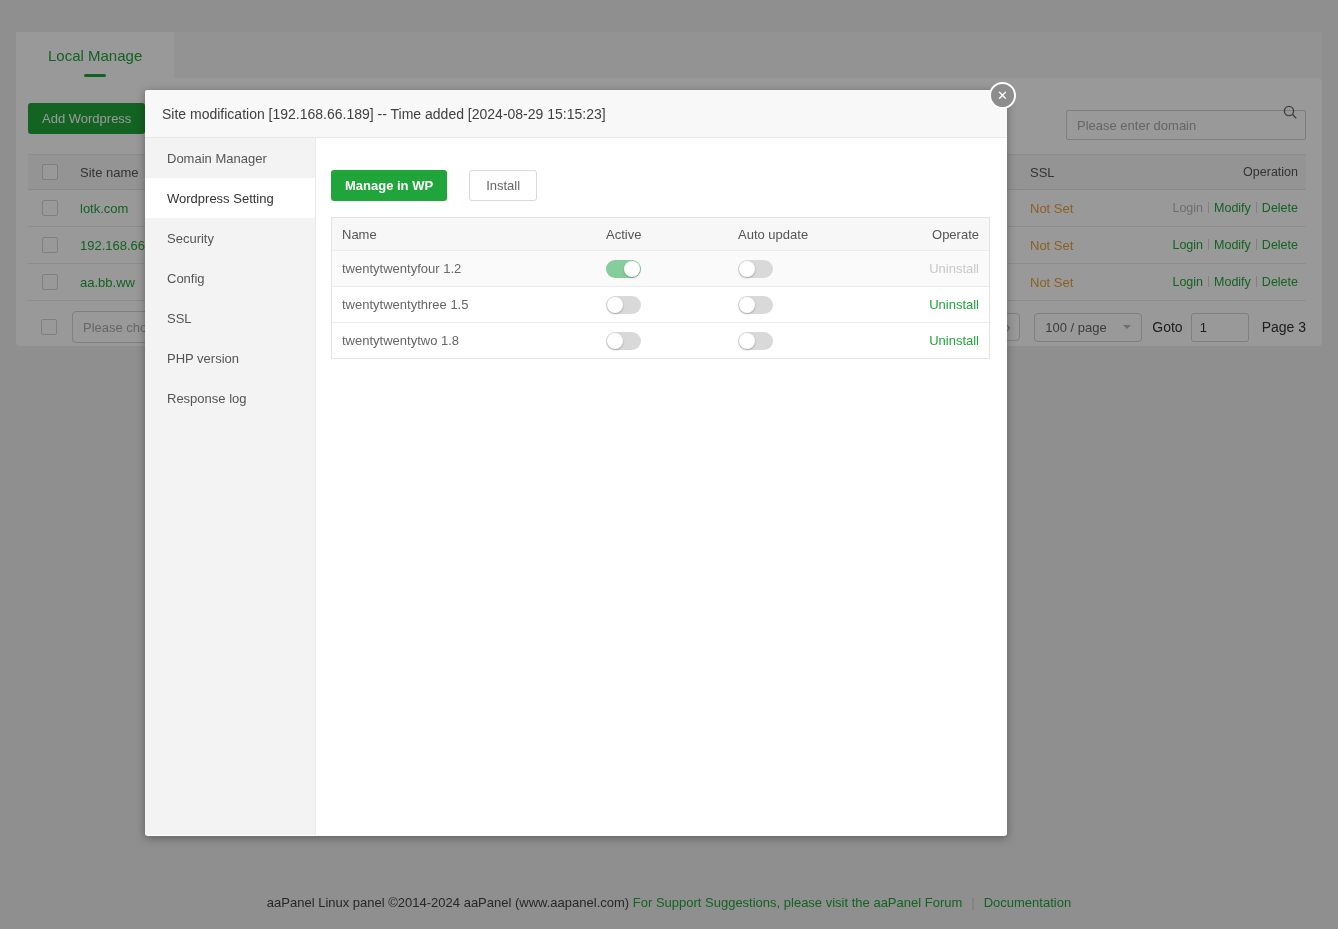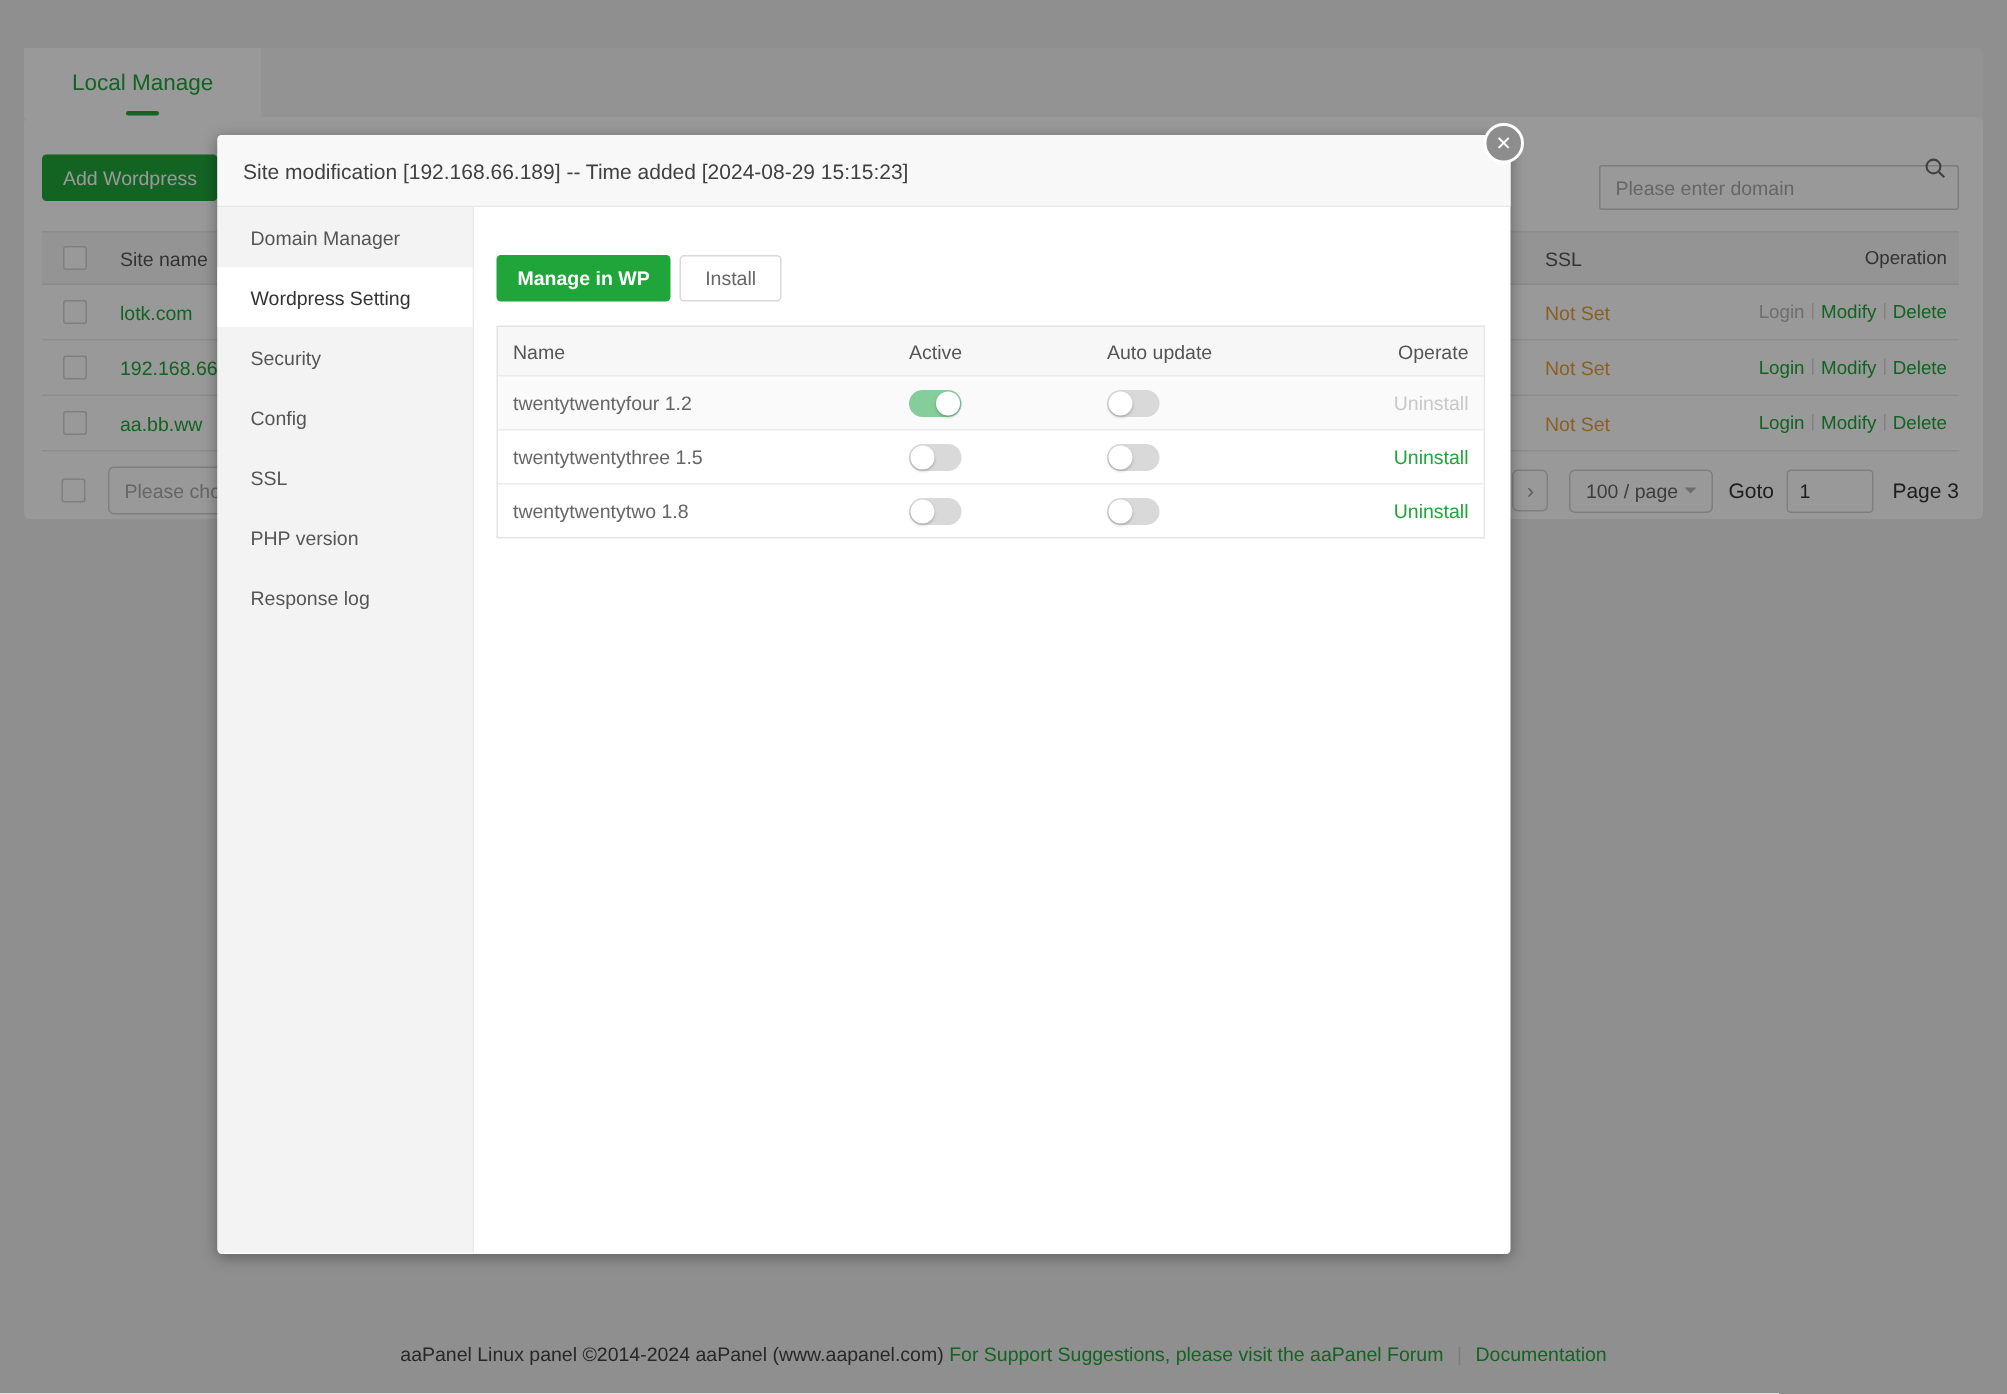--- a/index.html
+++ b/index.html
@@ -53,21 +53,21 @@
   .card-bottom { display:flex; justify-content:space-between; align-items:center;
     margin:10px 16px 0 12px; }
   .cb-left { display:flex; align-items:center; }
   .cb-left .checkbox { margin-left:13px; }
   .fake-select { height:32px; border:1px solid #d4d4d4; border-radius:4px; background:#fff;
     display:flex; align-items:center; color:#aaa; padding:0 10px; cursor:pointer; }
   .batch-select { width:206px; margin-left:15px; }
   .pager { display:flex; align-items:center; }
   .pg-next { width:24px; height:28px; border:1px solid #d4d4d4; border-radius:4px; background:#fff;
     color:#999; display:flex; align-items:center; justify-content:center; font-size:14px; cursor:pointer; }
-  .pg-size { width:96px; height:29px; color:#666; justify-content:space-between; margin-left:14px; font-size:13px; }
+  .pg-size { width:108px; height:29px; color:#666; justify-content:space-between; margin-left:14px; font-size:13px; }
   .caret-down { width:0; height:0; border:4px solid transparent; border-top-color:#b5b5b5; margin-top:4px; }
   .pg-goto-label { margin:0 8px 0 10px; color:#333; font-size:14px;text-align:right; }
   .pg-goto-input { width:58px; height:29px; border:1px solid #d4d4d4; border-radius:3px;
     padding:0 8px; font-size:13px; color:#333; font-family:inherit; }
   .pg-info { margin-left:13px; font-size:14px; color:#333; }
 
   .footer { position:absolute; left:0; right:0; top:895px; text-align:center; font-size:13px; color:#424242; }
   .footer a { color:#20a53a; }
   .footer .fsep { color:#cfcfcf; margin:0 9px; }
 
@@ -90,21 +90,21 @@
   .mcontent { flex:1; padding:15px 17px 0 15px; }
 
   .mtabs { display:flex; border-bottom:1px solid #dcdcdc; }
   .mtab { height:30px; padding:0 18px; display:flex; align-items:center; font-size:13px; color:#444;
     background:linear-gradient(#fcfcfc,#ececec); border:1px solid #d9d9d9; border-bottom:none;
     border-radius:2px 2px 0 0; margin-right:2px; cursor:pointer; position:relative; top:1px; }
   .mtab.active { background:#fff; border-bottom:1px solid #fff; }
 
   .mactions { margin-top:17px; display:flex; }
   .btn-install { height:31px; padding:0 16px; background:#fff; border:1px solid #d9d9d9;
-    border-radius:3px; color:#666; font-size:13px; margin-left:6px; cursor:pointer; font-family:inherit; }
+    border-radius:3px; color:#666; font-size:13px; margin-left:22px; cursor:pointer; font-family:inherit; }
   .btn-wp { font-weight:bold; }
 
   .mtable { margin-top:16px; border:1px solid #e4e4e4; width:659px; }
   .mrow { display:flex; align-items:center; height:36px; border-top:1px solid #ececec; background:#fff; }
   .mrow.mhead { height:32px; background:#f7f7f7; border-top:none; color:#555; }
   .mrow.row0 { background:#fafafa; }
   .t-name { width:264px; padding-left:10px; color:#666; }
   .mhead .t-name { color:#555; }
   .t-active { width:132px; padding-left:10px; }
   .t-auto { width:190px; padding-left:10px; }

